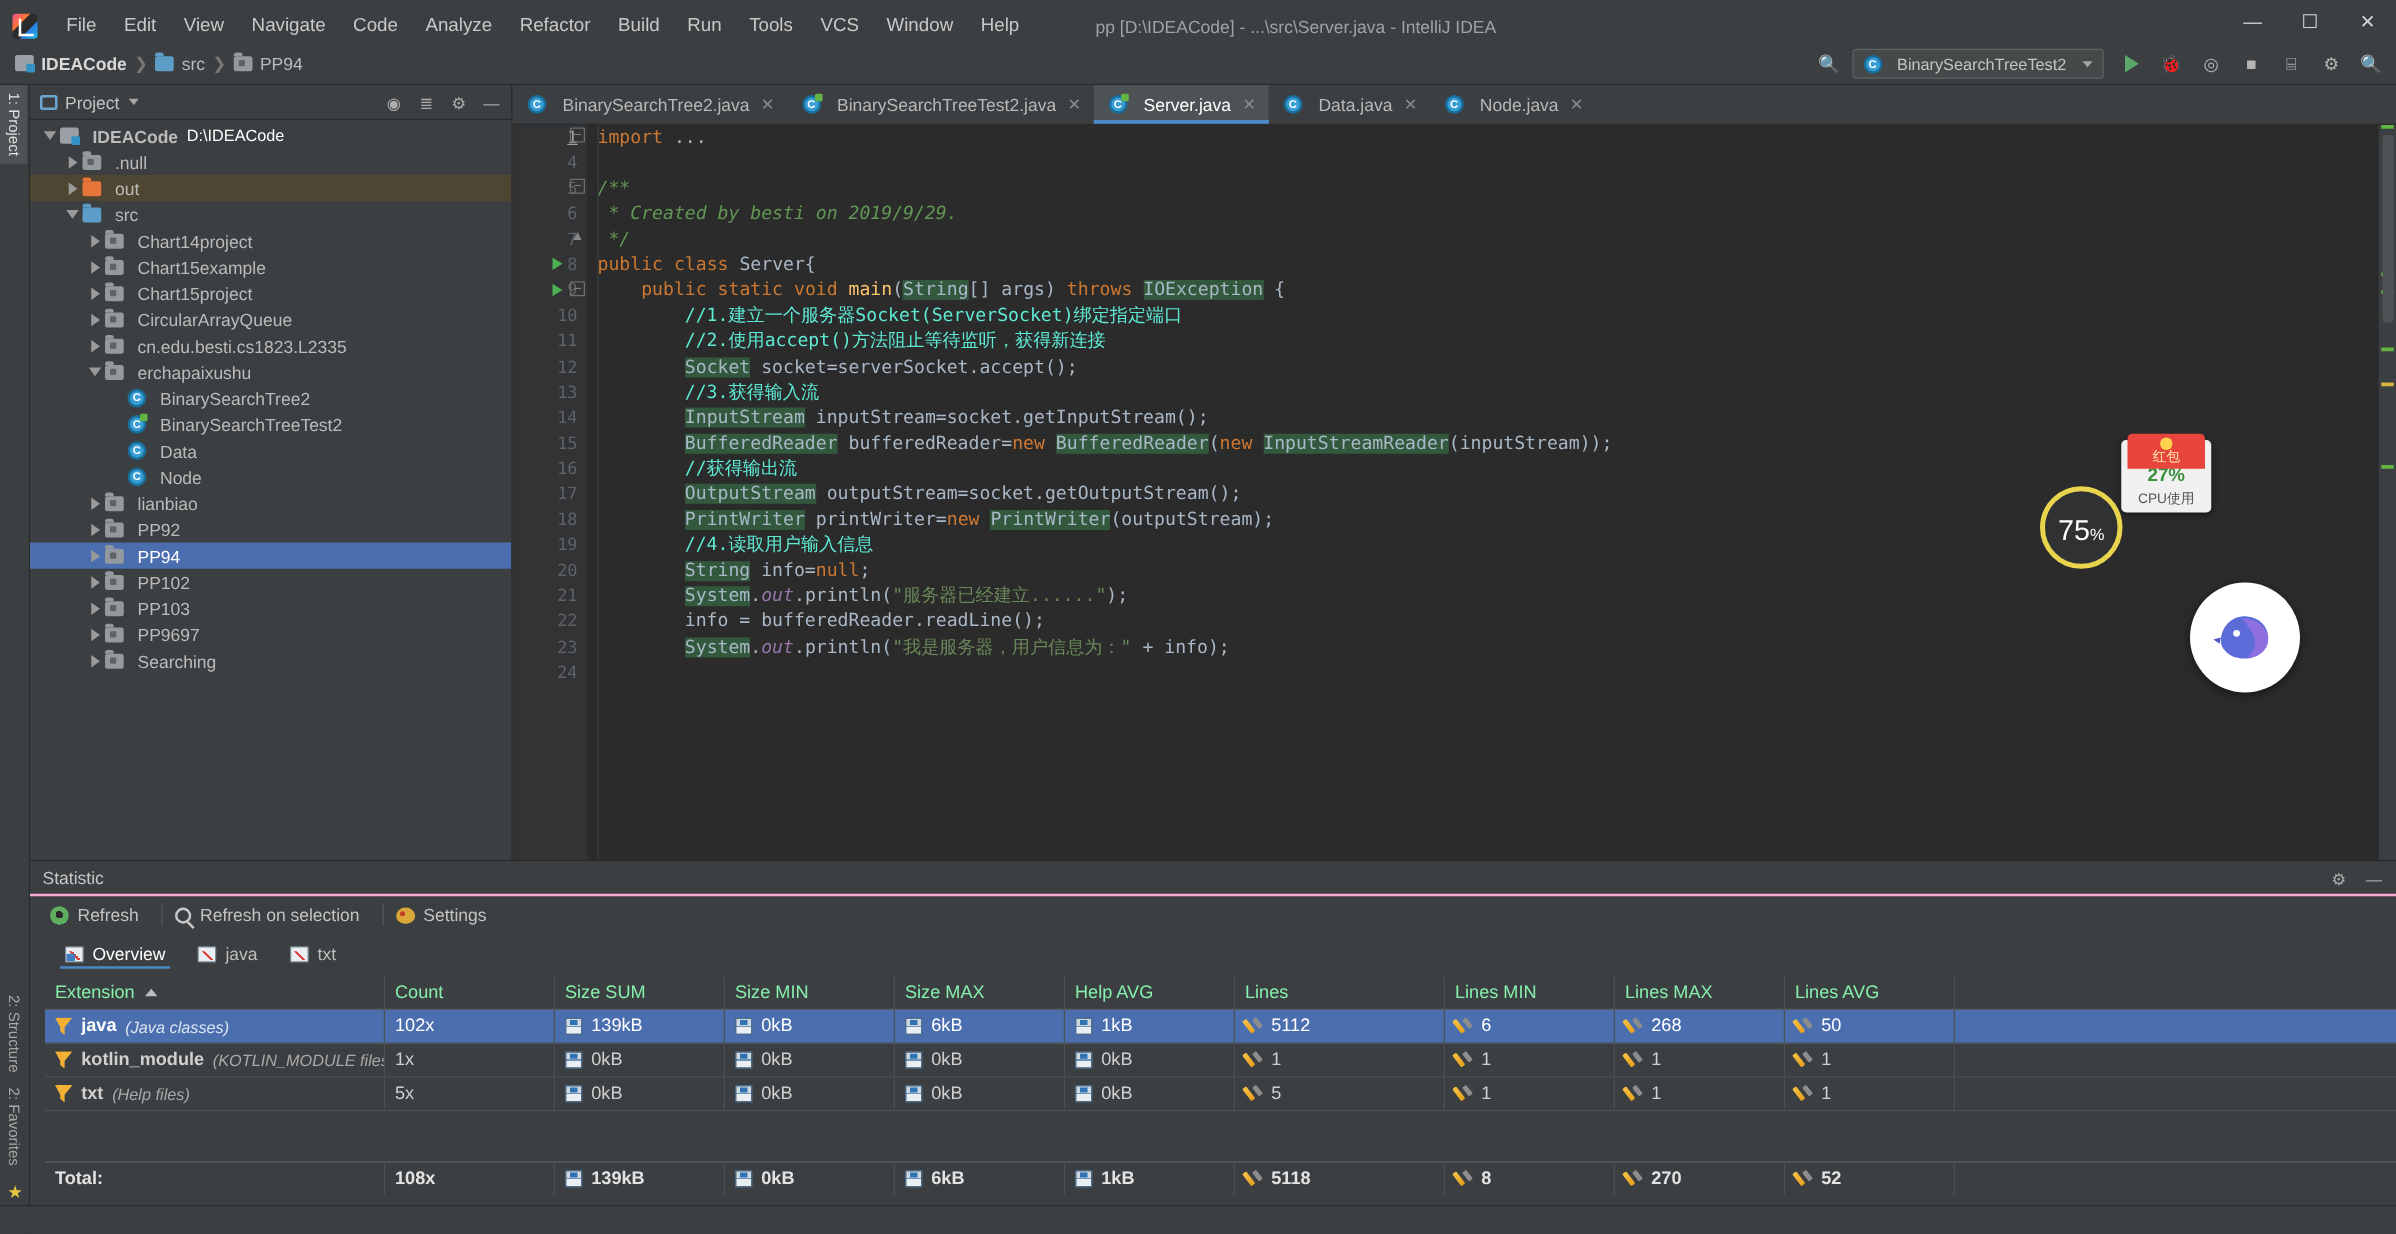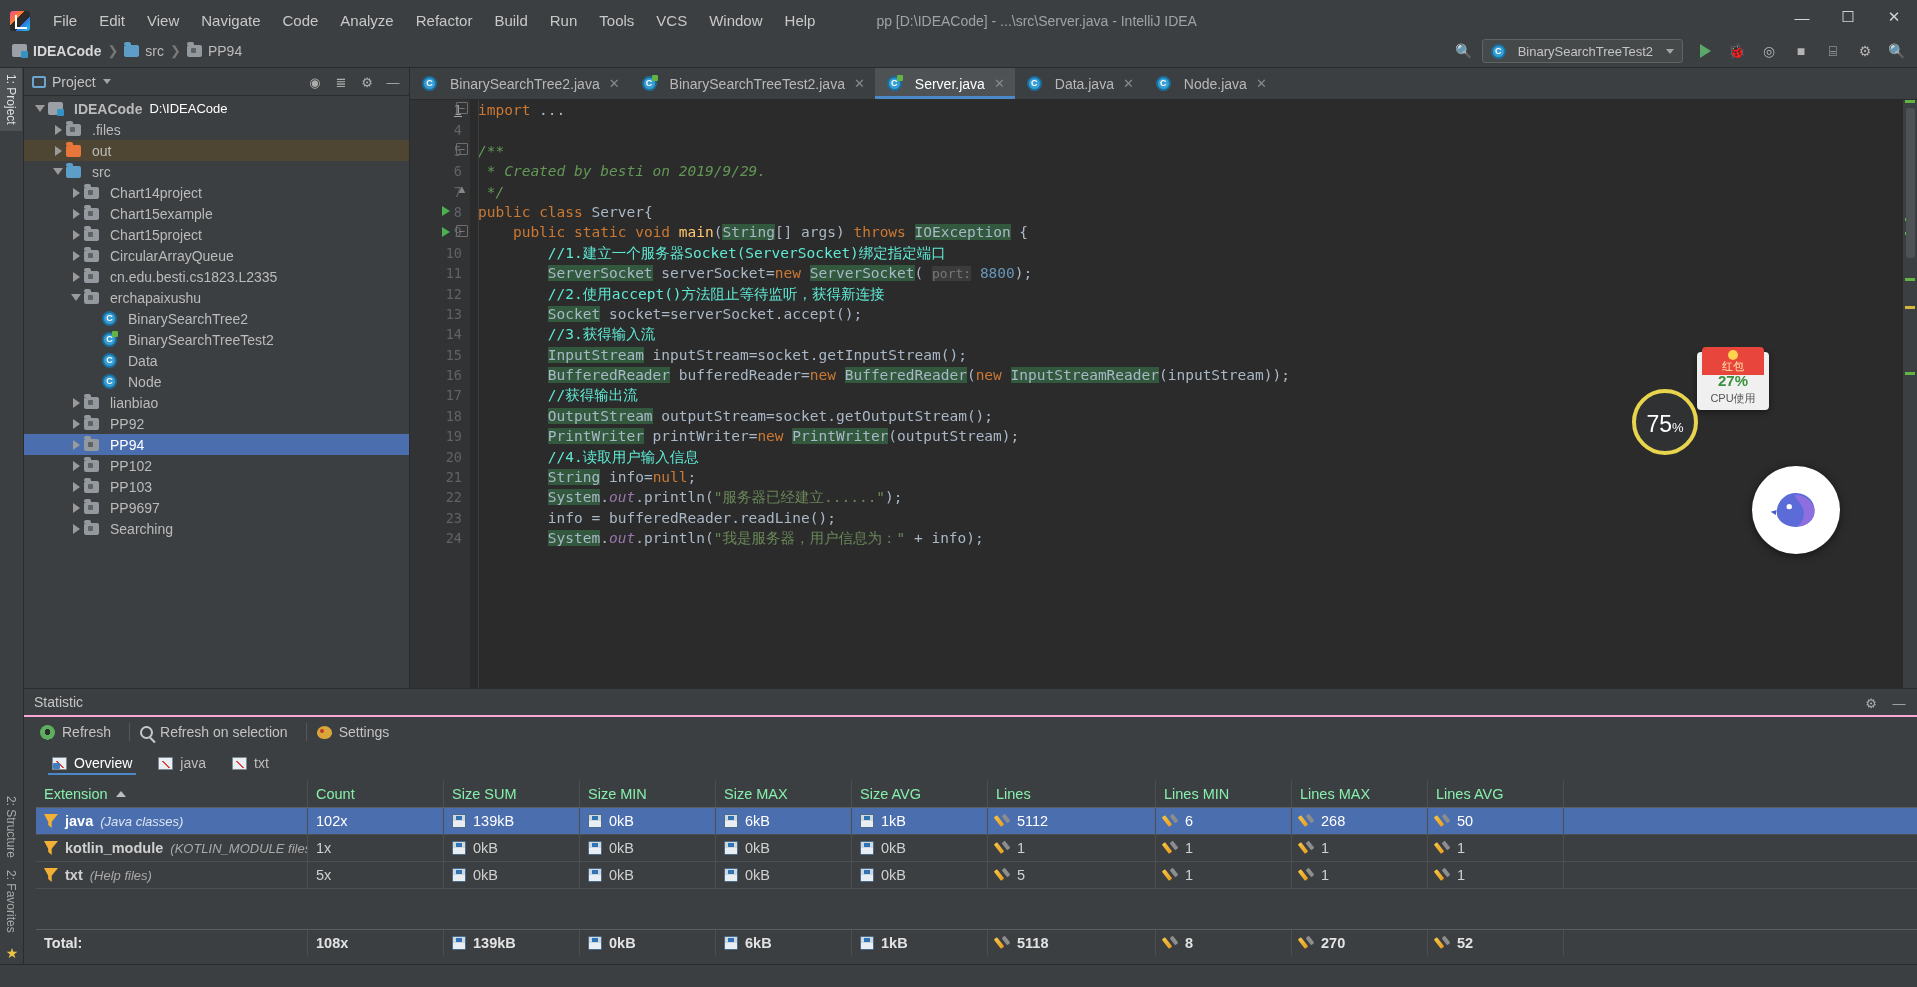--- a/index.html
+++ b/index.html
@@ -493,21 +493,21 @@
         <span class="ic ic-mod"></span>
         <span class="tlabel bold">IDEACode</span>
         <span class="tsub">D:\IDEACode</span>
       </div>
       <div class="tnode">
         <span style="width:26px;flex:0 0 26px"></span>
         <span class="twist">
           <i class="r"></i>
         </span>
         <span class="ic ic-folder-gray"></span>
-        <span class="tlabel">.files</span>
+        <span class="tlabel">.null</span>
       </div>
       <div class="tnode hl">
         <span style="width:26px;flex:0 0 26px"></span>
         <span class="twist">
           <i class="r"></i>
         </span>
         <span class="ic ic-folder-orange"></span>
         <span class="tlabel">out</span>
       </div>
       <div class="tnode">
@@ -712,21 +712,20 @@
   <div class="codepane" id="codepane">
     <div class="vline"></div>
   <div class="cline"><span class="kw">import</span> ...</div>
       <div class="cline">&nbsp;</div>
       <div class="cline"><span class="doc">/**</span></div>
       <div class="cline"><span class="doc"> * Created by besti on 2019/9/29.</span></div>
       <div class="cline"><span class="doc"> */</span></div>
       <div class="cline"><span class="kw">public</span> <span class="kw">class</span> Server{</div>
       <div class="cline">    <span class="kw">public</span> <span class="kw">static</span> <span class="kw">void</span> <span class="fn">main</span>(<span class="hi">String</span>[] args) <span class="kw">throws</span> <span class="hi">IOException</span> {</div>
       <div class="cline"><span class="cmt">        //1.建立一个服务器Socket(ServerSocket)绑定指定端口</span></div>
-      <div class="cline">        <span class="hi">ServerSocket</span> serverSocket=<span class="kw">new</span> <span class="hi">ServerSocket</span>( <span class="hint">port:</span> <span class="num">8800</span>);</div>
       <div class="cline"><span class="cmt">        //2.使用accept()方法阻止等待监听，获得新连接</span></div>
       <div class="cline">        <span class="hi">Socket</span> socket=serverSocket.accept();</div>
       <div class="cline"><span class="cmt">        //3.获得输入流</span></div>
       <div class="cline">        <span class="hi">InputStream</span> inputStream=socket.getInputStream();</div>
       <div class="cline">        <span class="hi">BufferedReader</span> bufferedReader=<span class="kw">new</span> <span class="hi">BufferedReader</span>(<span class="kw">new</span> <span class="hi">InputStreamReader</span>(inputStream));</div>
       <div class="cline"><span class="cmt">        //获得输出流</span></div>
       <div class="cline">        <span class="hi">OutputStream</span> outputStream=socket.getOutputStream();</div>
       <div class="cline">        <span class="hi">PrintWriter</span> printWriter=<span class="kw">new</span> <span class="hi">PrintWriter</span>(outputStream);</div>
       <div class="cline"><span class="cmt">        //4.读取用户输入信息</span></div>
       <div class="cline">        <span class="hi">String</span> info=<span class="kw">null</span>;</div>
@@ -813,21 +812,21 @@
         <div class="scell" style="width: 136px; flex: 0 0 136px;">
           <span>Size SUM</span>
         </div>
         <div class="scell" style="width: 136px; flex: 0 0 136px;">
           <span>Size MIN</span>
         </div>
         <div class="scell" style="width: 136px; flex: 0 0 136px;">
           <span>Size MAX</span>
         </div>
         <div class="scell" style="width: 136px; flex: 0 0 136px;">
-          <span>Size AVG</span>
+          <span>Help AVG</span>
         </div>
         <div class="scell" style="width: 168px; flex: 0 0 168px;">
           <span>Lines</span>
         </div>
         <div class="scell" style="width: 136px; flex: 0 0 136px;">
           <span>Lines MIN</span>
         </div>
         <div class="scell" style="width: 136px; flex: 0 0 136px;">
           <span>Lines MAX</span>
         </div>

